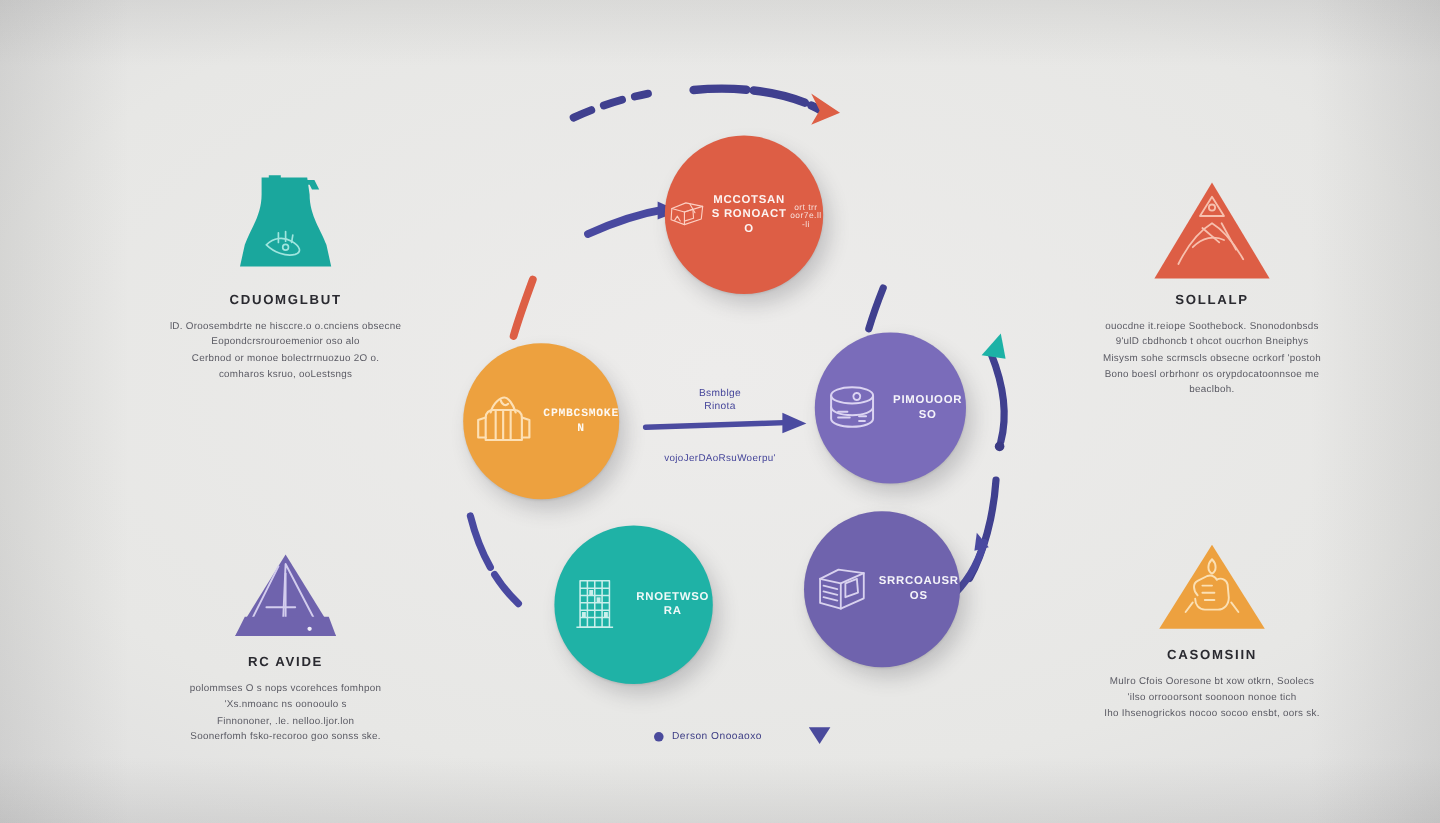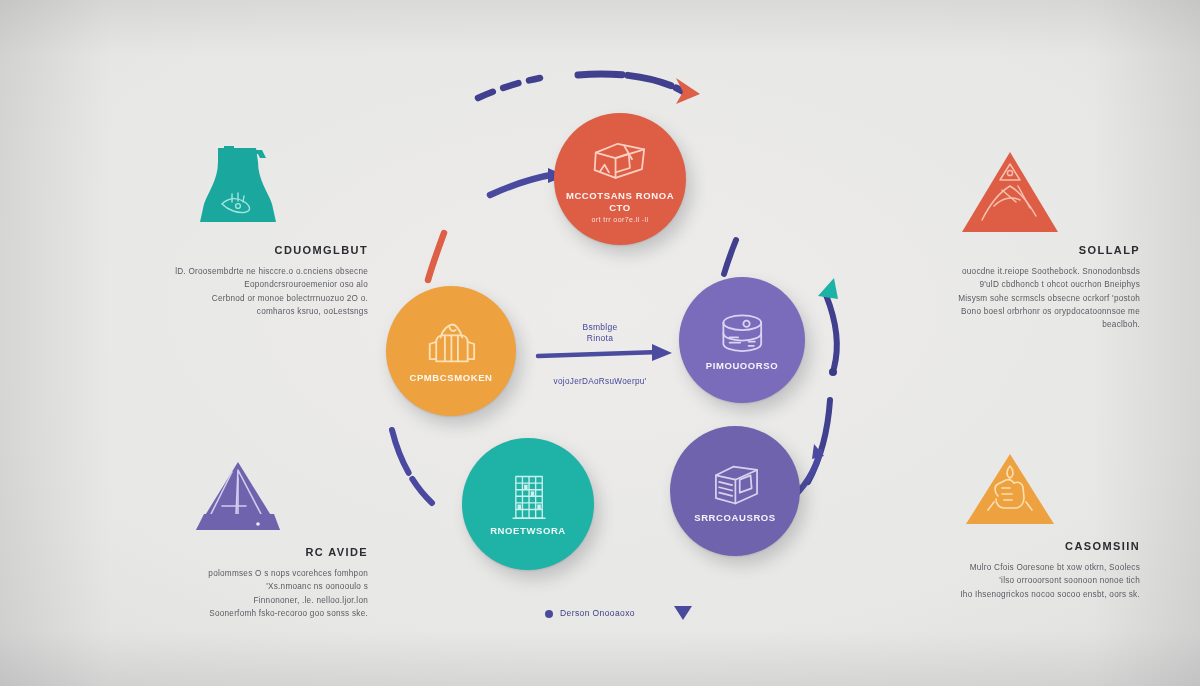--- a/index.html
+++ b/index.html
@@ -21,42 +21,42 @@
     background:
       linear-gradient(to right, rgba(120,120,120,.16), rgba(0,0,0,0) 9%, rgba(0,0,0,0) 91%, rgba(120,120,120,.16)),
       linear-gradient(to bottom, rgba(120,120,120,.12), rgba(0,0,0,0) 8%, rgba(0,0,0,0) 92%, rgba(120,120,120,.14));
   }
   svg.layer{position:absolute;left:0;top:0;width:1200px;height:686px;overflow:visible;}
   #arrows{z-index:2;}
 
   
   .node{
     position:absolute;border-radius:50%;
-    display:flex;flex-direction:column;align-items:center;justify-content:center;
+    display:flex;align-items:center;justify-content:center;
     box-shadow:6px 9px 16px rgba(60,60,70,.22), 0 1px 2px rgba(0,0,0,.10);
     z-index:5;
   }
   .node .glyph{width:56%;height:40%;display:block;opacity:.92;margin-bottom:2px;}
   .node .glyph svg{width:100%;height:100%;overflow:visible;}
   .node .nlabel{
     color:#ffffff;font-size:9.5px;letter-spacing:.6px;font-weight:600;
     text-align:center;line-height:1.25;
     opacity:.93;
     filter:blur(.35px);
     text-transform:uppercase;
     max-width:86%;
     word-break:break-all;
   }
   .node .nsub{
     color:rgba(255,255,255,.8);font-size:7px;letter-spacing:.4px;margin-top:2px;
     filter:blur(.5px);text-align:center;
   }
 
   
-  .corner{position:absolute;width:260px;text-align:right;z-index:4;}
+  .corner{position:absolute;width:260px;text-align:center;z-index:4;}
   .corner .cicon{height:96px;display:flex;align-items:flex-end;justify-content:center;margin-bottom:8px;}
   .corner .cicon svg{overflow:visible;}
   .corner .ctitle{
     font-size:11px;font-weight:700;letter-spacing:1.4px;color:#2a2a30;
     filter:blur(.42px);margin-bottom:9px;text-transform:uppercase;
   }
   .corner .cbody{font-size:8.2px;line-height:1.62;color:#5a5a63;filter:blur(.48px);letter-spacing:.25px;}
   .corner .cbody div{white-space:nowrap;}
 
   
@@ -130,21 +130,21 @@
           <path d="M28 21 L40 17 L41 30 L28 34"></path>
           <path d="M14 33 L18 27 L22 34"></path>
           <path d="M36 10 L43 22"></path>
         </g>
       </svg>
     </span>
     <span class="nlabel">Mccotsans ronoacto</span>
     <span class="nsub">ort trr oor7e.ll  -li</span>
   </div>
 
-  <div class="node" style="left:386px;top:286px;width:130px;height:130px;background:#eda13f;">
+  <div class="node" style="left:386px;top:286px;width:130px;height:130px;background:#eda13f;font-family:Liberation Mono, monospace;">
     <span class="glyph">
       <svg viewBox="0 0 64 48">
         <g fill="none" stroke="#ffe6bf" stroke-width="1.7" stroke-linejoin="round" stroke-linecap="round">
           <path d="M22 18 C24 10 30 6 33 6 C36 6 40 11 42 18"></path>
           <path d="M18 22 C18 18 21 16 24 16 L41 16 C44 16 47 18 47 22 L47 40 L18 40 Z"></path>
           <path d="M26 16 L26 40 M32 16 L32 40 M38 16 L38 40"></path>
           <path d="M18 22 L12 24 L12 38 L18 38"></path>
           <path d="M47 22 L53 24 L53 38 L47 38"></path>
           <path d="M30 8 C31 12 34 13 36 11"></path>
         </g>

